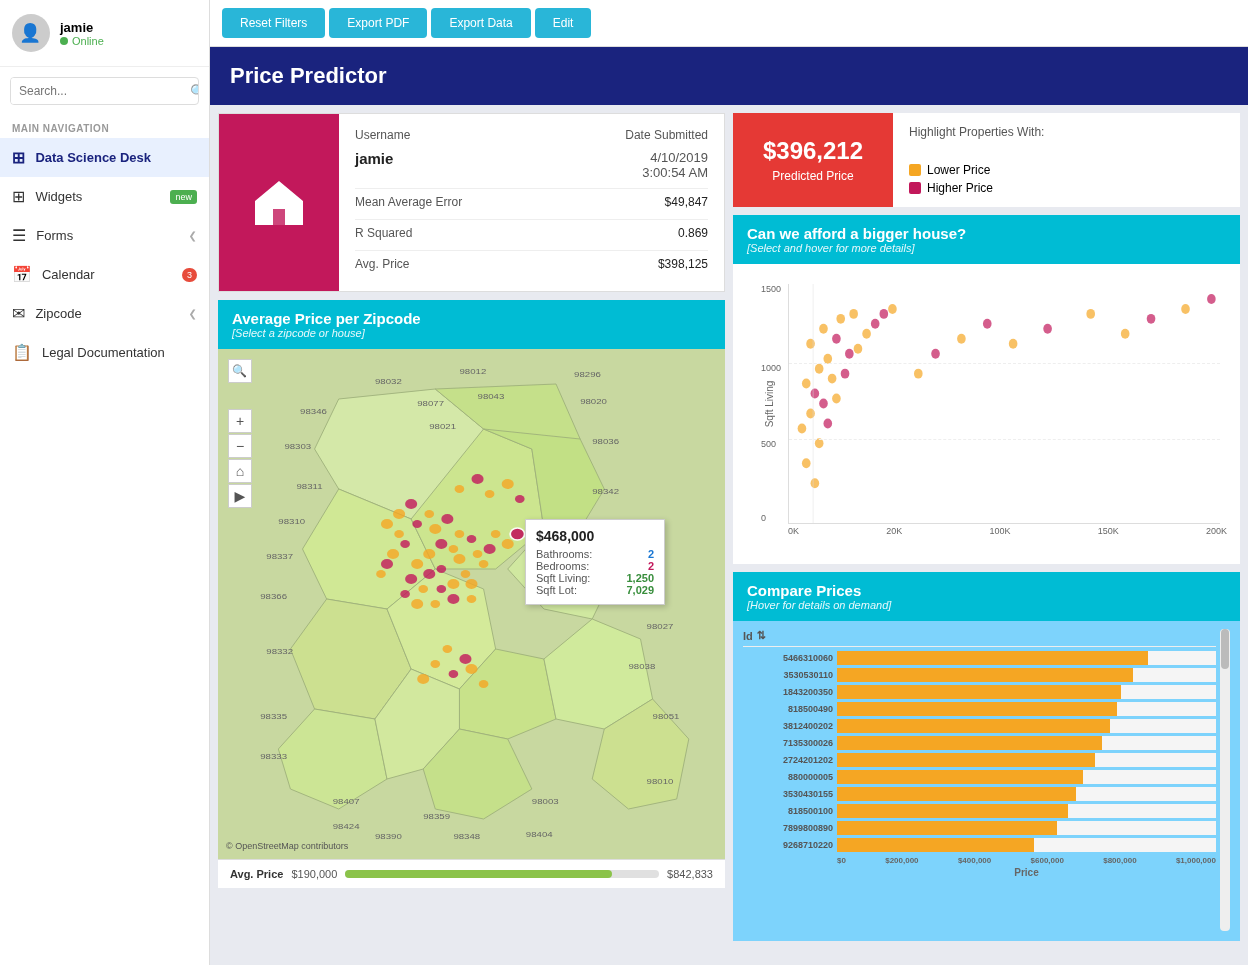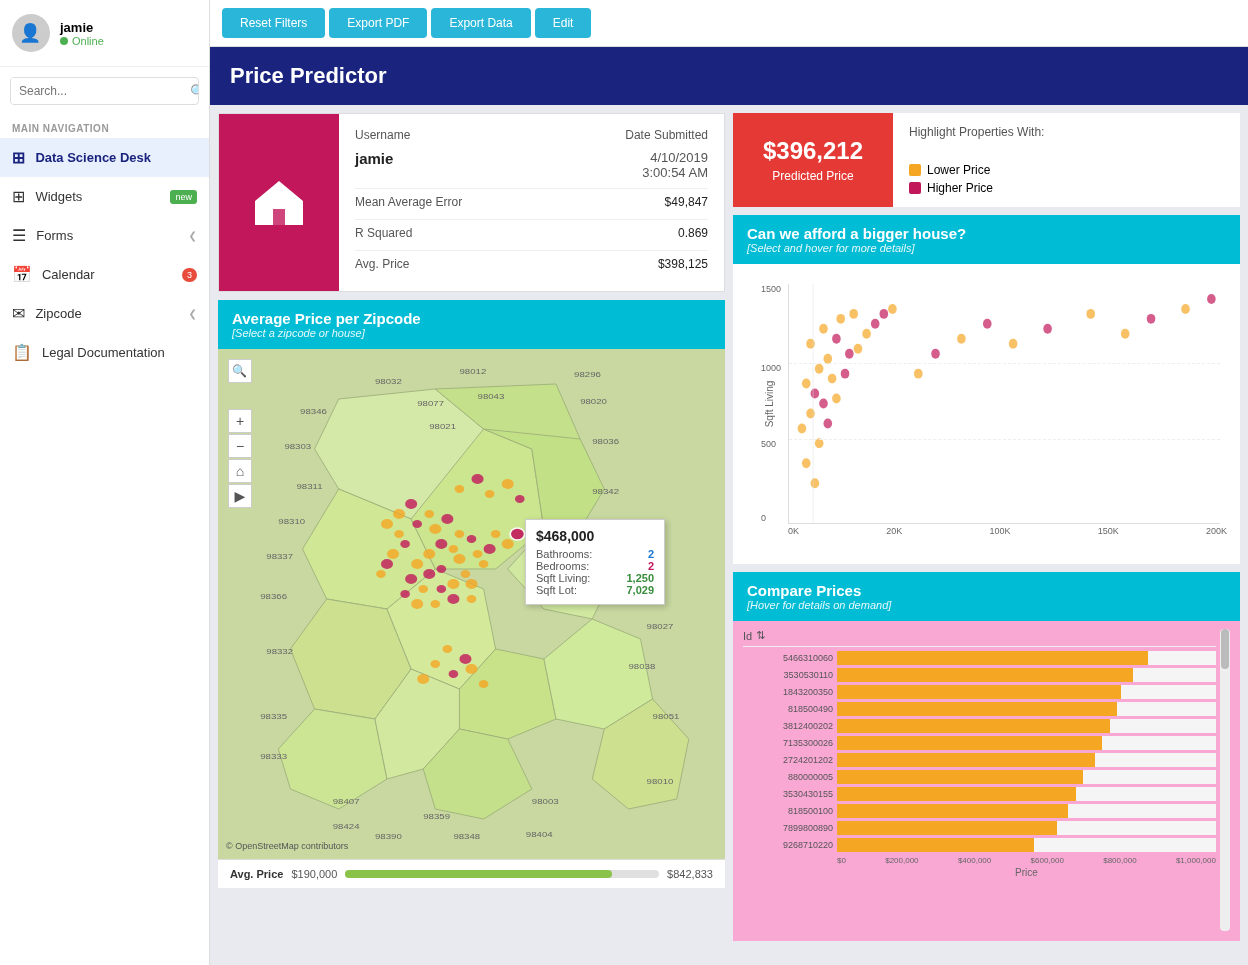--- a/index.html
+++ b/index.html
@@ -268,24 +268,25 @@
       position: absolute;
       left: 0; top: 0;
       height: 100%;
       background: #8bc34a;
       border-radius: 4px;
       width: 85%;
     }
 
     
     .bar-chart-container {
-      background: #f9a8d4;
+      background: #7dd3fc;
       padding: 8px 10px 10px;
       height: 320px;
       overflow: hidden;
+      font-weight: bold;
     }
     .bar-chart-header {
       display: flex;
       align-items: center;
       gap: 4px;
       font-size: 11px;
       color: #555;
       margin-bottom: 4px;
       border-bottom: 1px solid #eee;
       padding-bottom: 4px;

